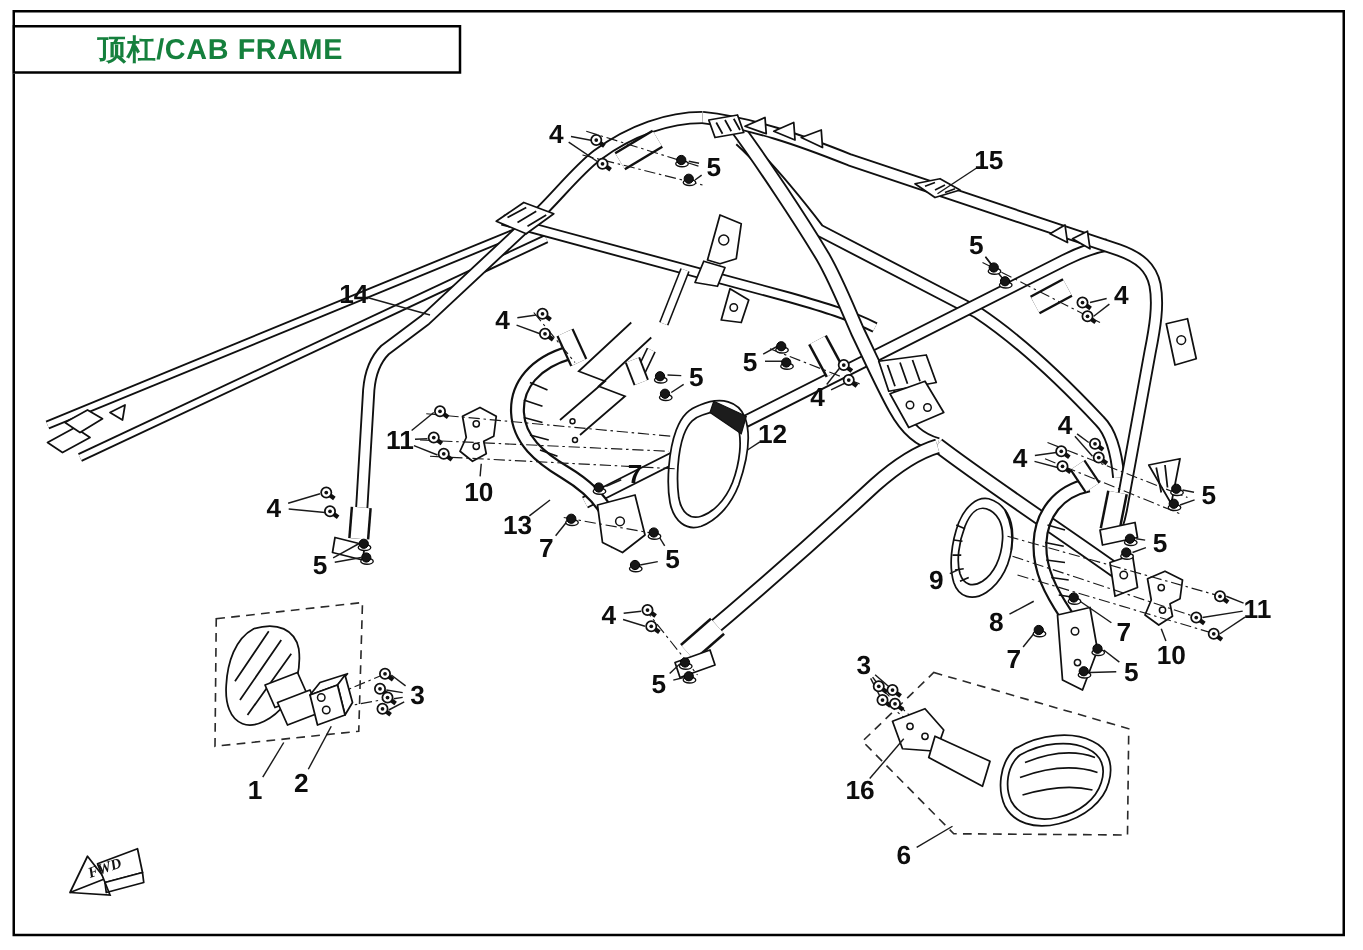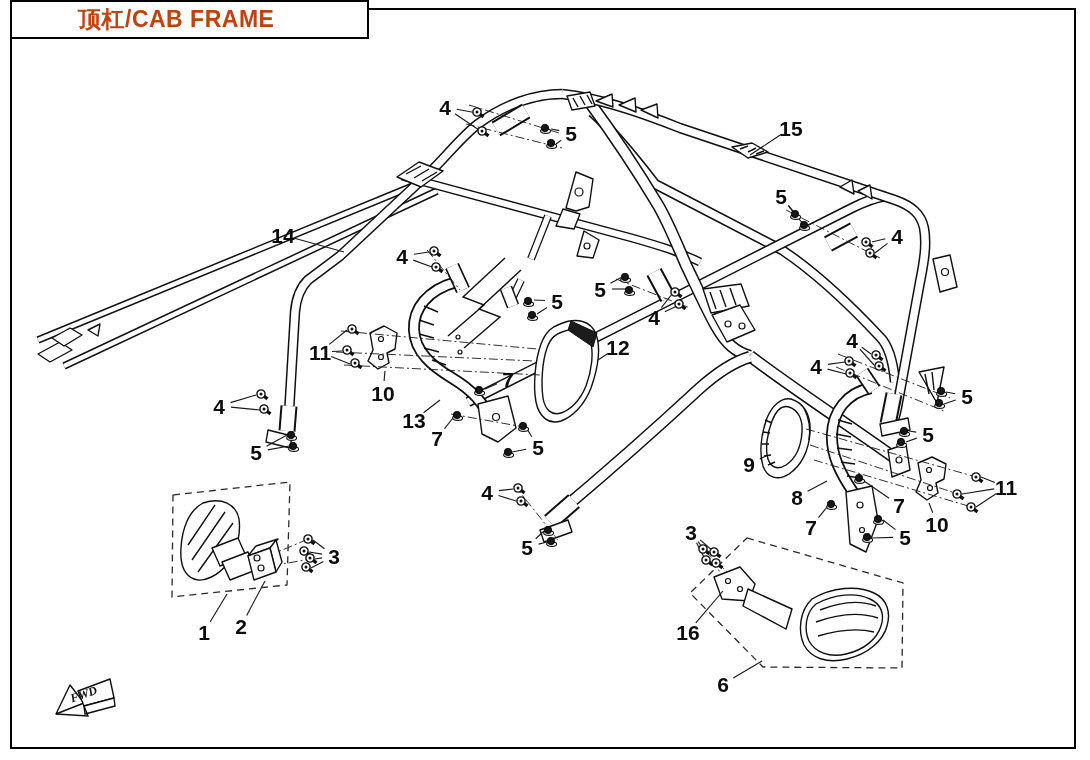--- a/index.html
+++ b/index.html
@@ -1,23 +1,23 @@
 <!DOCTYPE html>
 <html><head>
 <meta charset="utf-8">
 <style>
   html,body{margin:0;padding:0;background:#ffffff;}
   .page{position:relative;width:1090px;height:760px;background:#fff;
         font-family:"Liberation Sans",sans-serif;overflow:hidden;}
   .outer-border{position:absolute;left:10px;top:8px;width:1066px;height:741px;
         border:2px solid #000;box-sizing:border-box;}
-  .title-box{position:absolute;left:10px;top:0;width:359px;height:39px;
+  .title-box{position:absolute;left:10px;top:20px;width:359px;height:39px;
         border:2px solid #000;box-sizing:border-box;background:#fff;
         display:flex;align-items:center;padding-left:66px;
-        font-size:23px;font-weight:700;color:#c2410c;letter-spacing:0.5px;}
+        font-size:23px;font-weight:700;color:#15803d;letter-spacing:0.5px;}
   svg{position:absolute;left:0;top:0;}
   .tubeB{stroke:#101010;fill:none;stroke-linejoin:round;stroke-linecap:butt;}
   .tubeW{stroke:#ffffff;fill:none;stroke-linejoin:round;stroke-linecap:butt;}
   .ln{stroke:#101010;stroke-width:1.4;fill:none;}
   .plate{fill:#ffffff;stroke:#101010;stroke-width:1.4;stroke-linejoin:round;}
   .dark{fill:#1c1c1c;stroke:#101010;stroke-width:1;}
   .hole{fill:#ffffff;stroke:#101010;stroke-width:1.2;}
   .axis{stroke:#1a1a1a;stroke-width:0.9;stroke-dasharray:9 3 2 3;fill:none;}
   .dashbox{fill:none;stroke:#2a2a2a;stroke-width:1.3;stroke-dasharray:7 5;stroke-linejoin:miter;}
   .co{font:700 21px "Liberation Sans",sans-serif;fill:#0d0d0d;}

